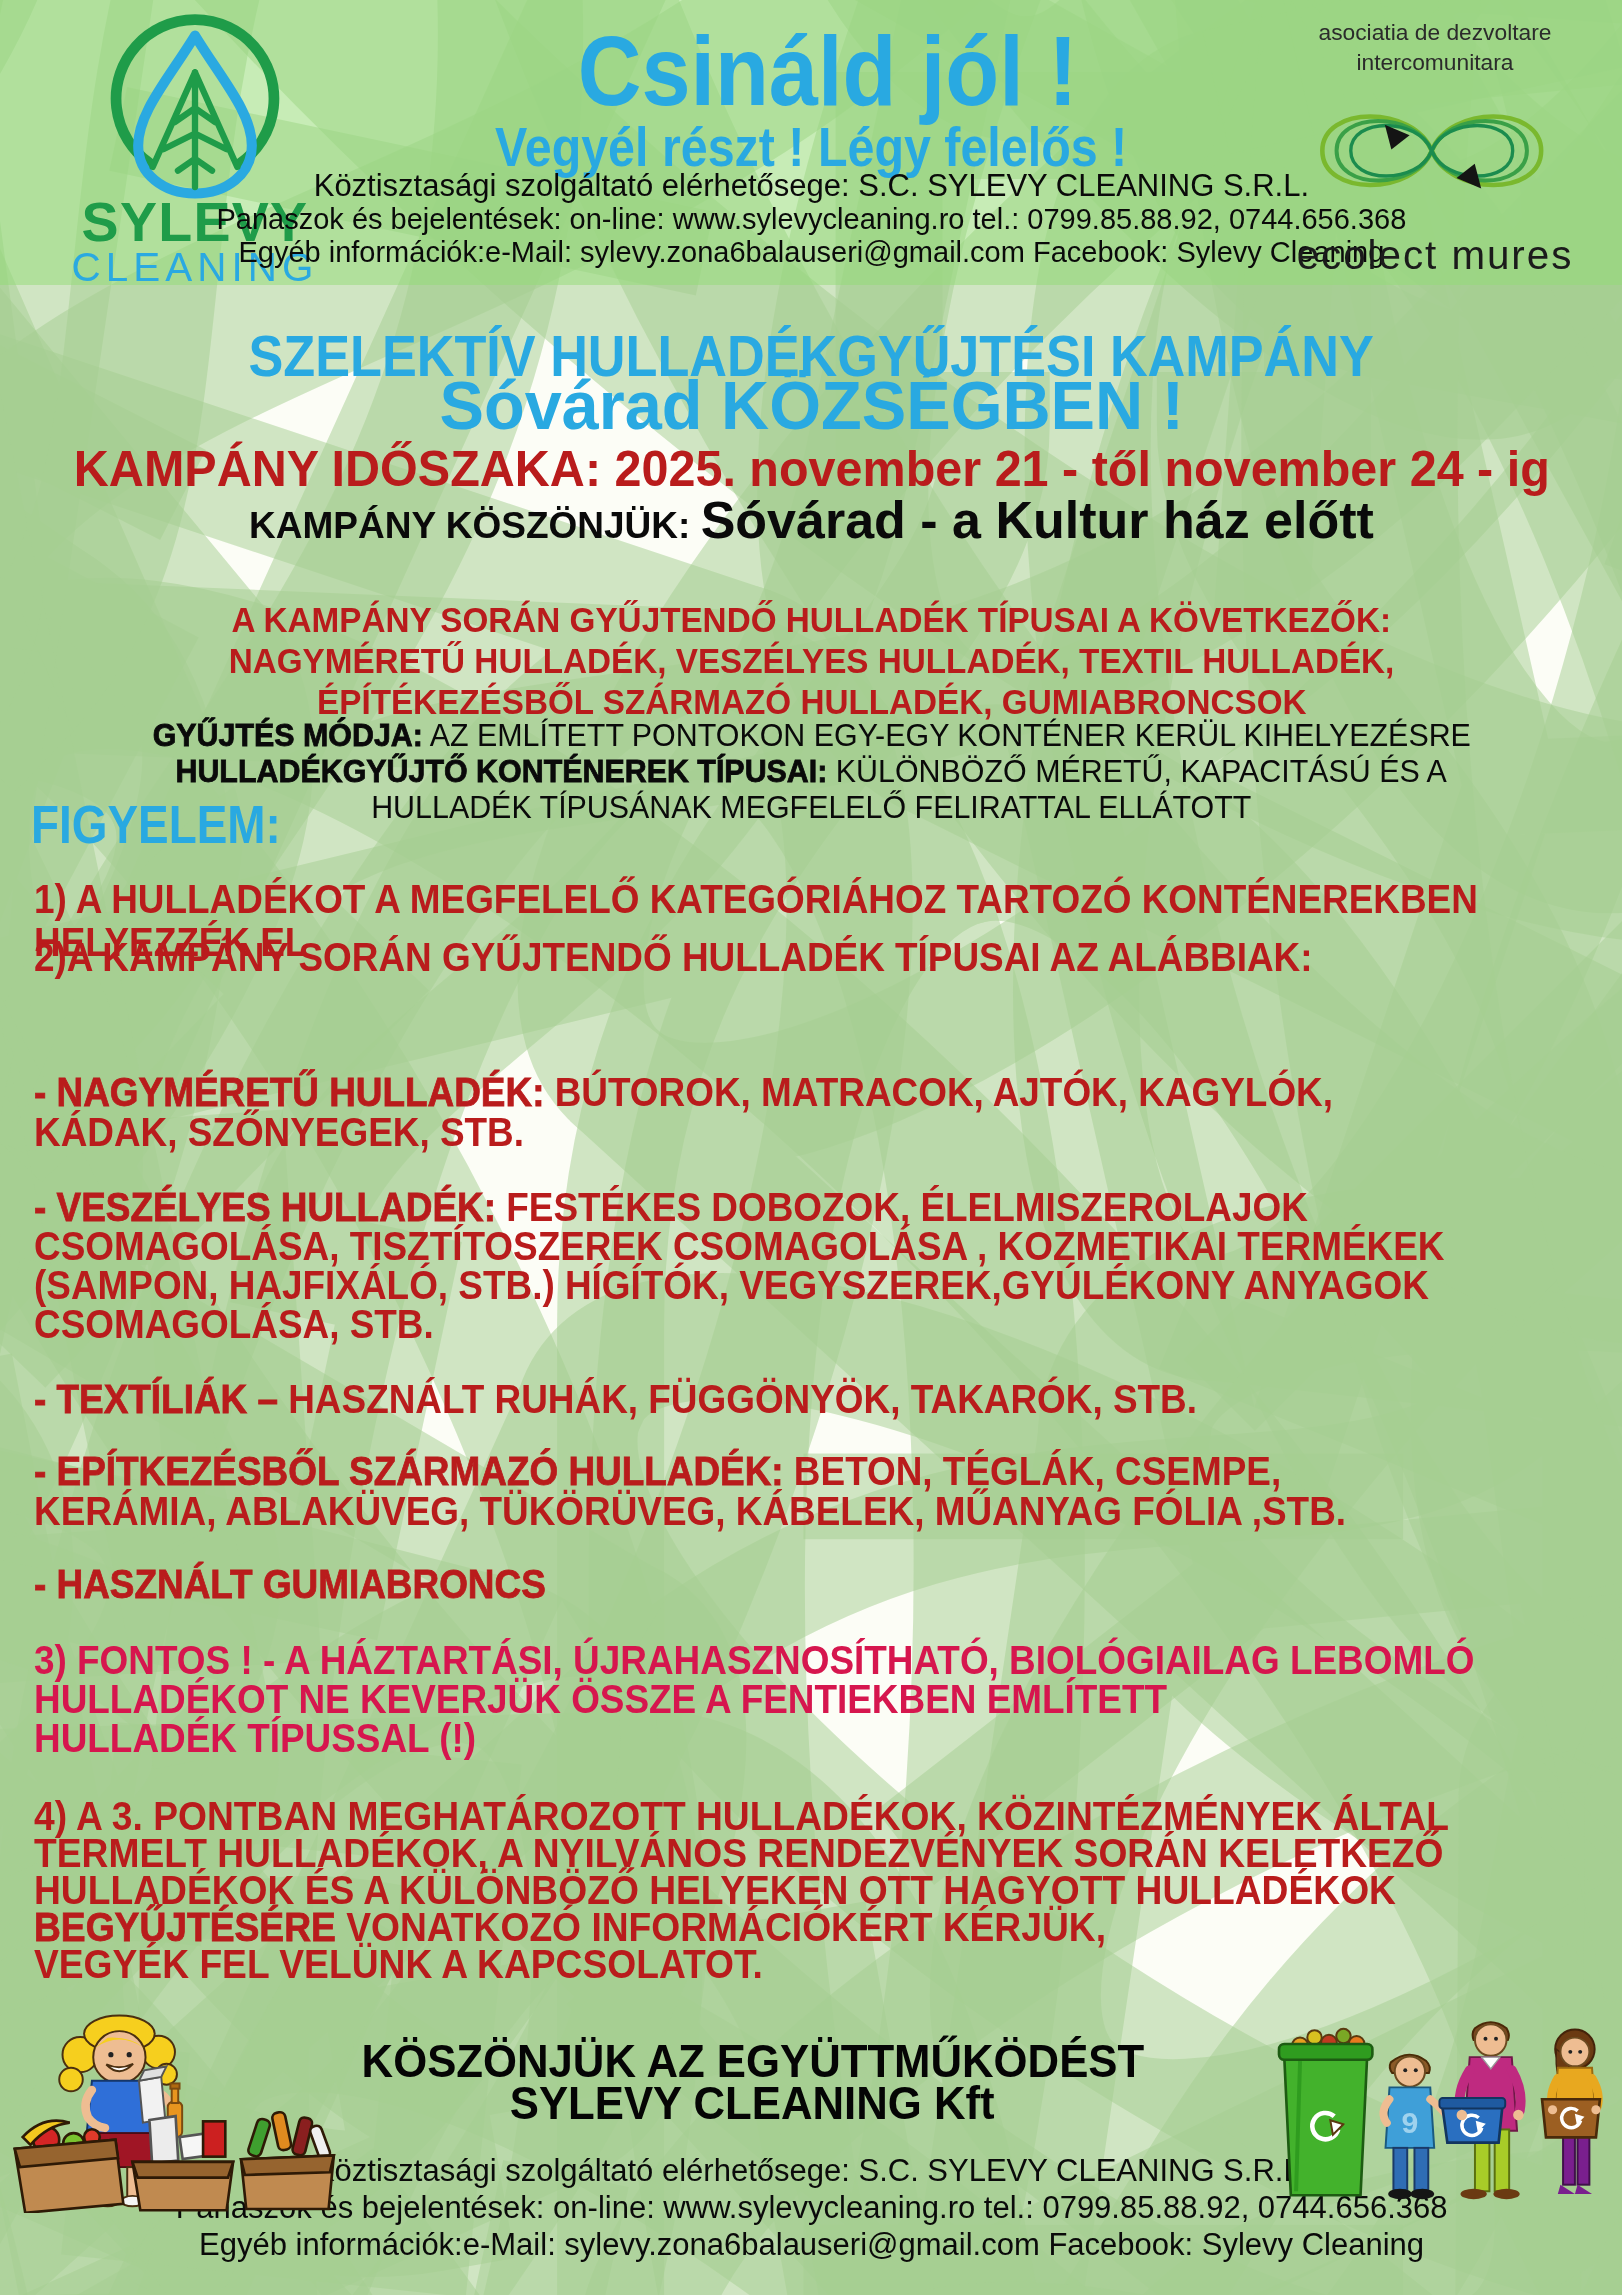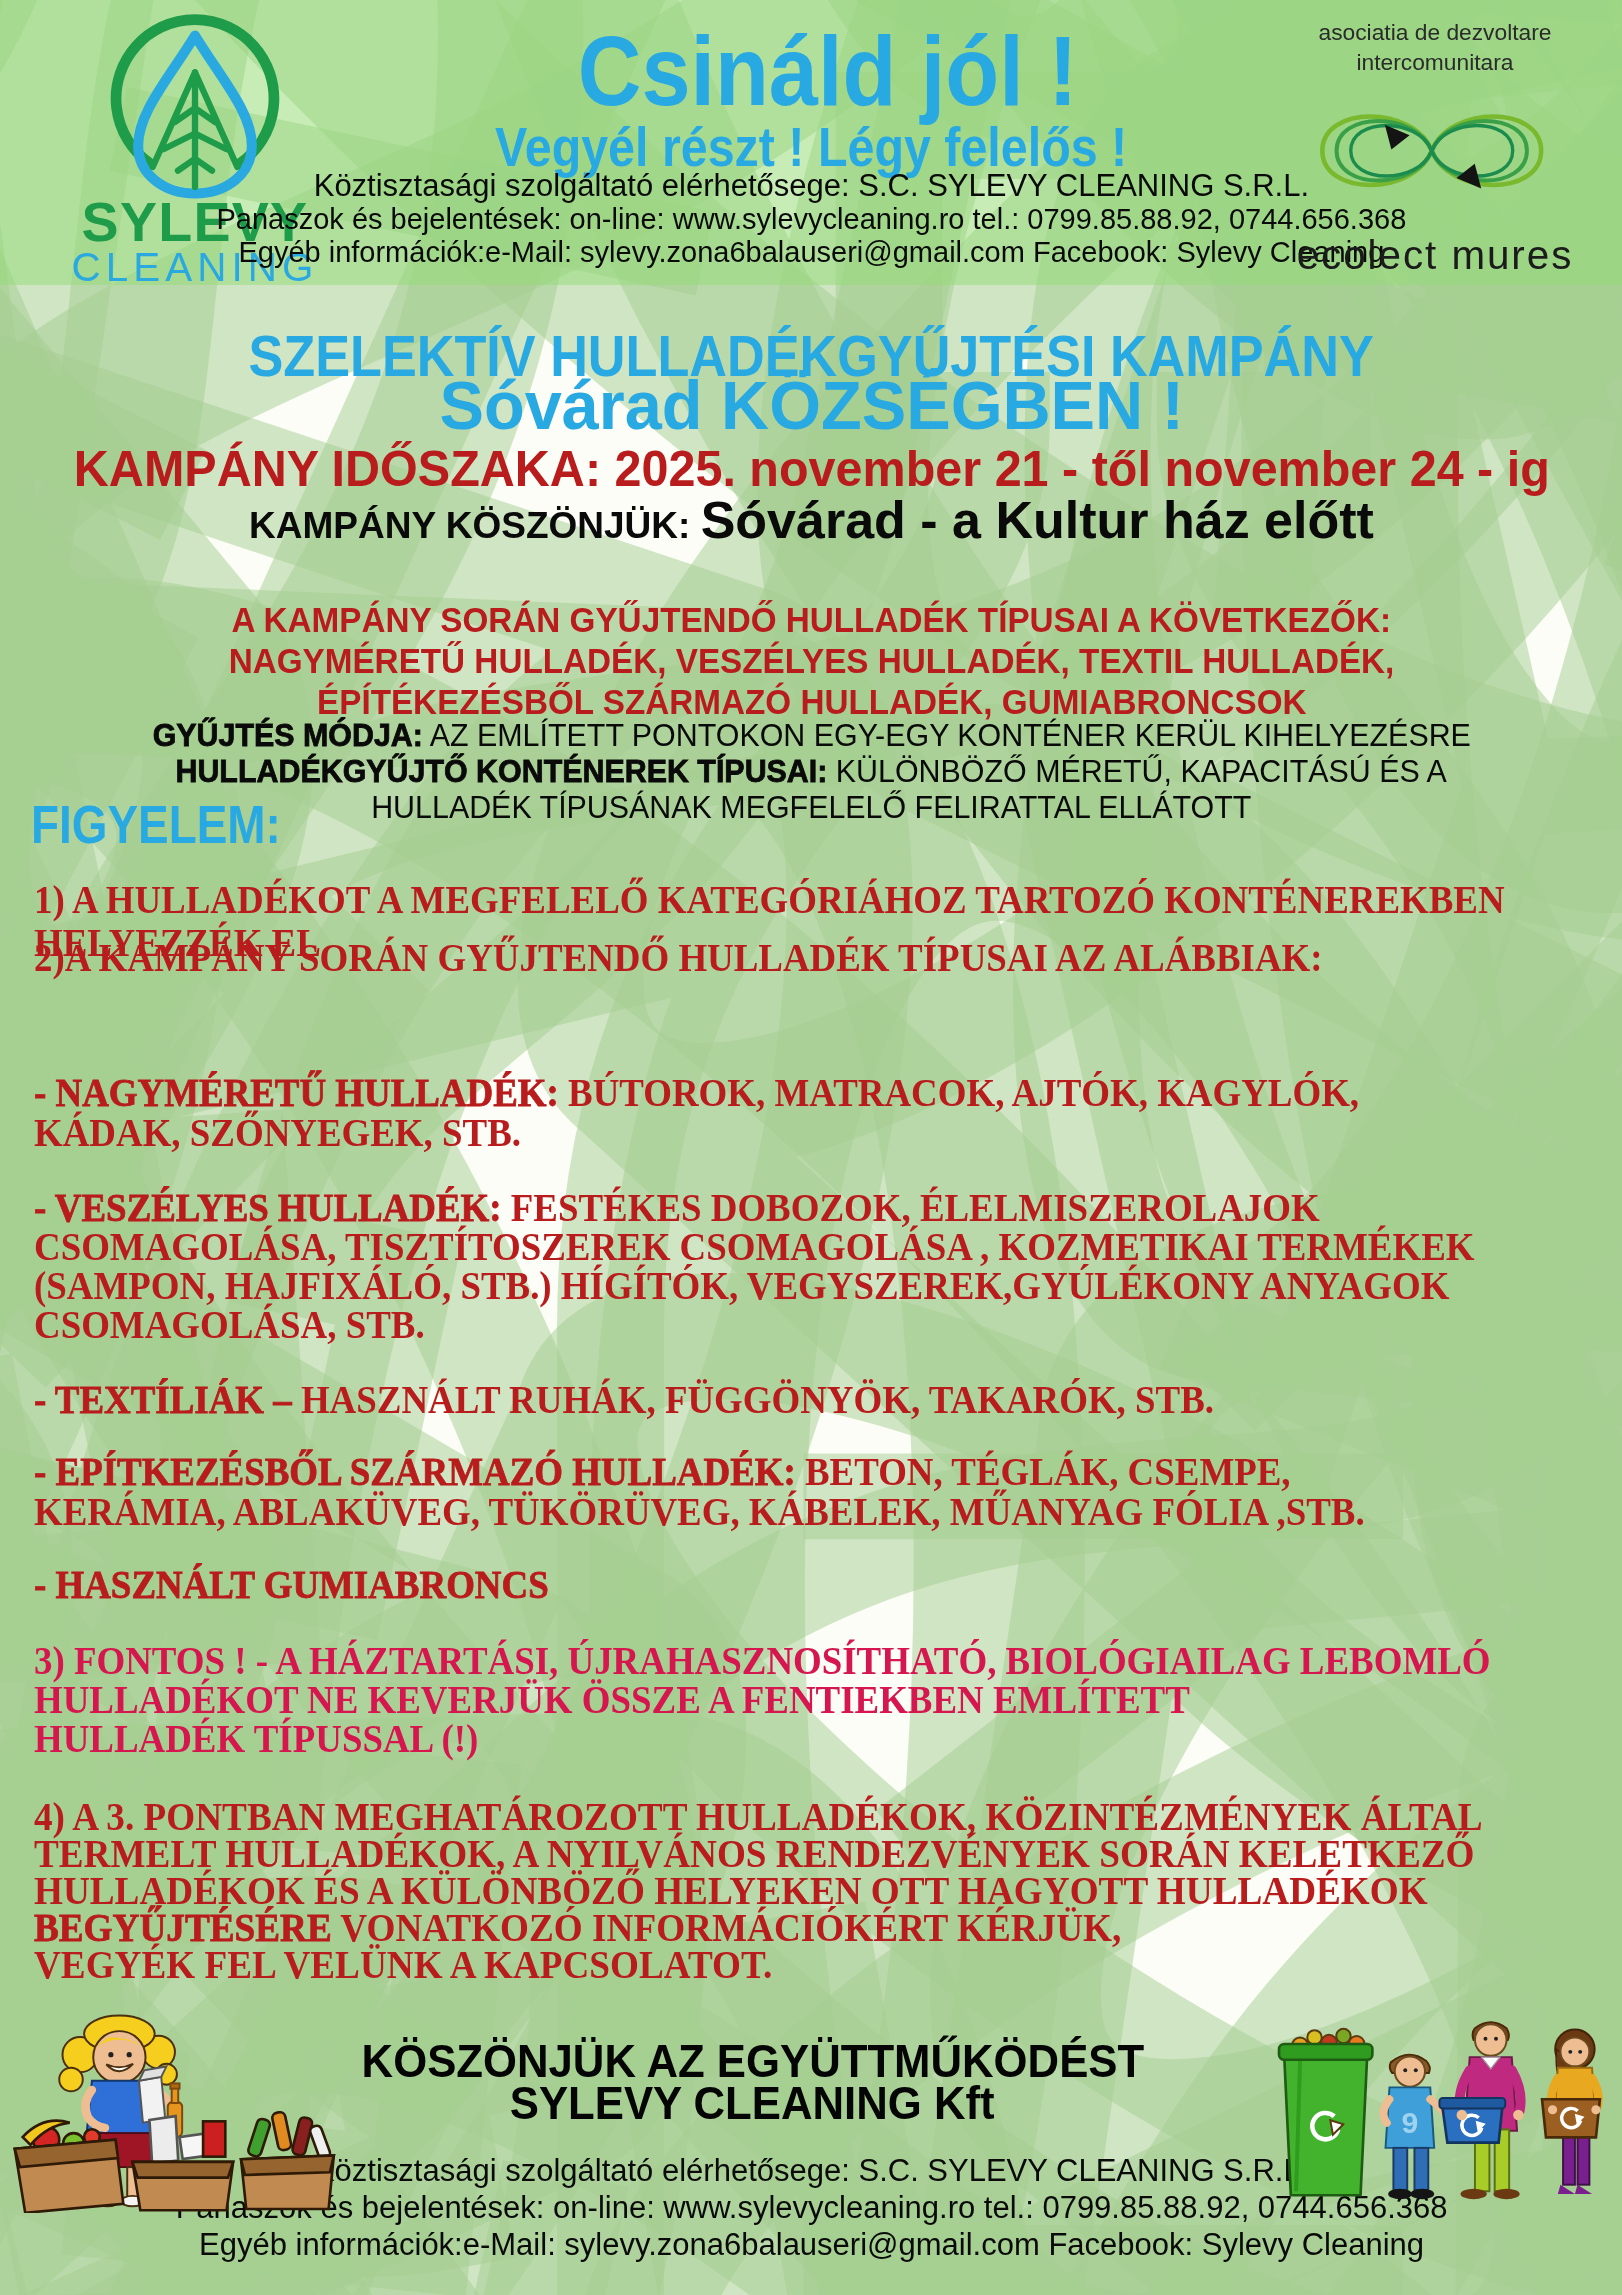--- a/index.html
+++ b/index.html
@@ -27,21 +27,21 @@
   #title2{top:366px;font-size:68px;font-weight:700;}
   #period{top:440px;font-size:50px;font-weight:700;}
   #location{top:491px;line-height:59px;}
   #location .loc-lab{font-size:37px;font-weight:700;}
   #location .loc-val{font-size:52px;font-weight:700;}
   #types{top:599px;}
   #types .ln{font-size:35px;line-height:41px;font-weight:700;}
   #method{top:717px;}
   #method .ln{font-size:32px;line-height:36px;}
   #figyelem{left:31px;top:793px;font-size:54px;font-weight:700;}
-  .pblock{left:34px;width:1570px;font-weight:700;font-family:Liberation Serif, serif;}
+  .pblock{left:34px;width:1570px;font-weight:700;}
   #p1{top:878px;} #p1 .ln{font-size:41px;line-height:43px;}
   #p2{top:936px;font-size:41px;line-height:43px;}
   .item .ln{font-size:41px;line-height:40px;}
   #item1{top:1072px;} #item2{top:1188px;} #item2 .ln{line-height:39px;}
   #item3{top:1379px;} #item4{top:1451px;} #item5{top:1564px;}
   #p3{top:1641px;} #p3 .ln{font-size:41px;line-height:39px;}
   #p4{top:1798px;} #p4 .ln{font-size:40px;line-height:37px;}
   #thanks{top:2040px;left:0;width:1505px;text-align:center;font-weight:700;color:#050505;}
   #thanks .ln{font-size:46px;line-height:42px;}
   #ftr-contact{top:2152px;left:19.6px;width:1584px;text-align:center;}

